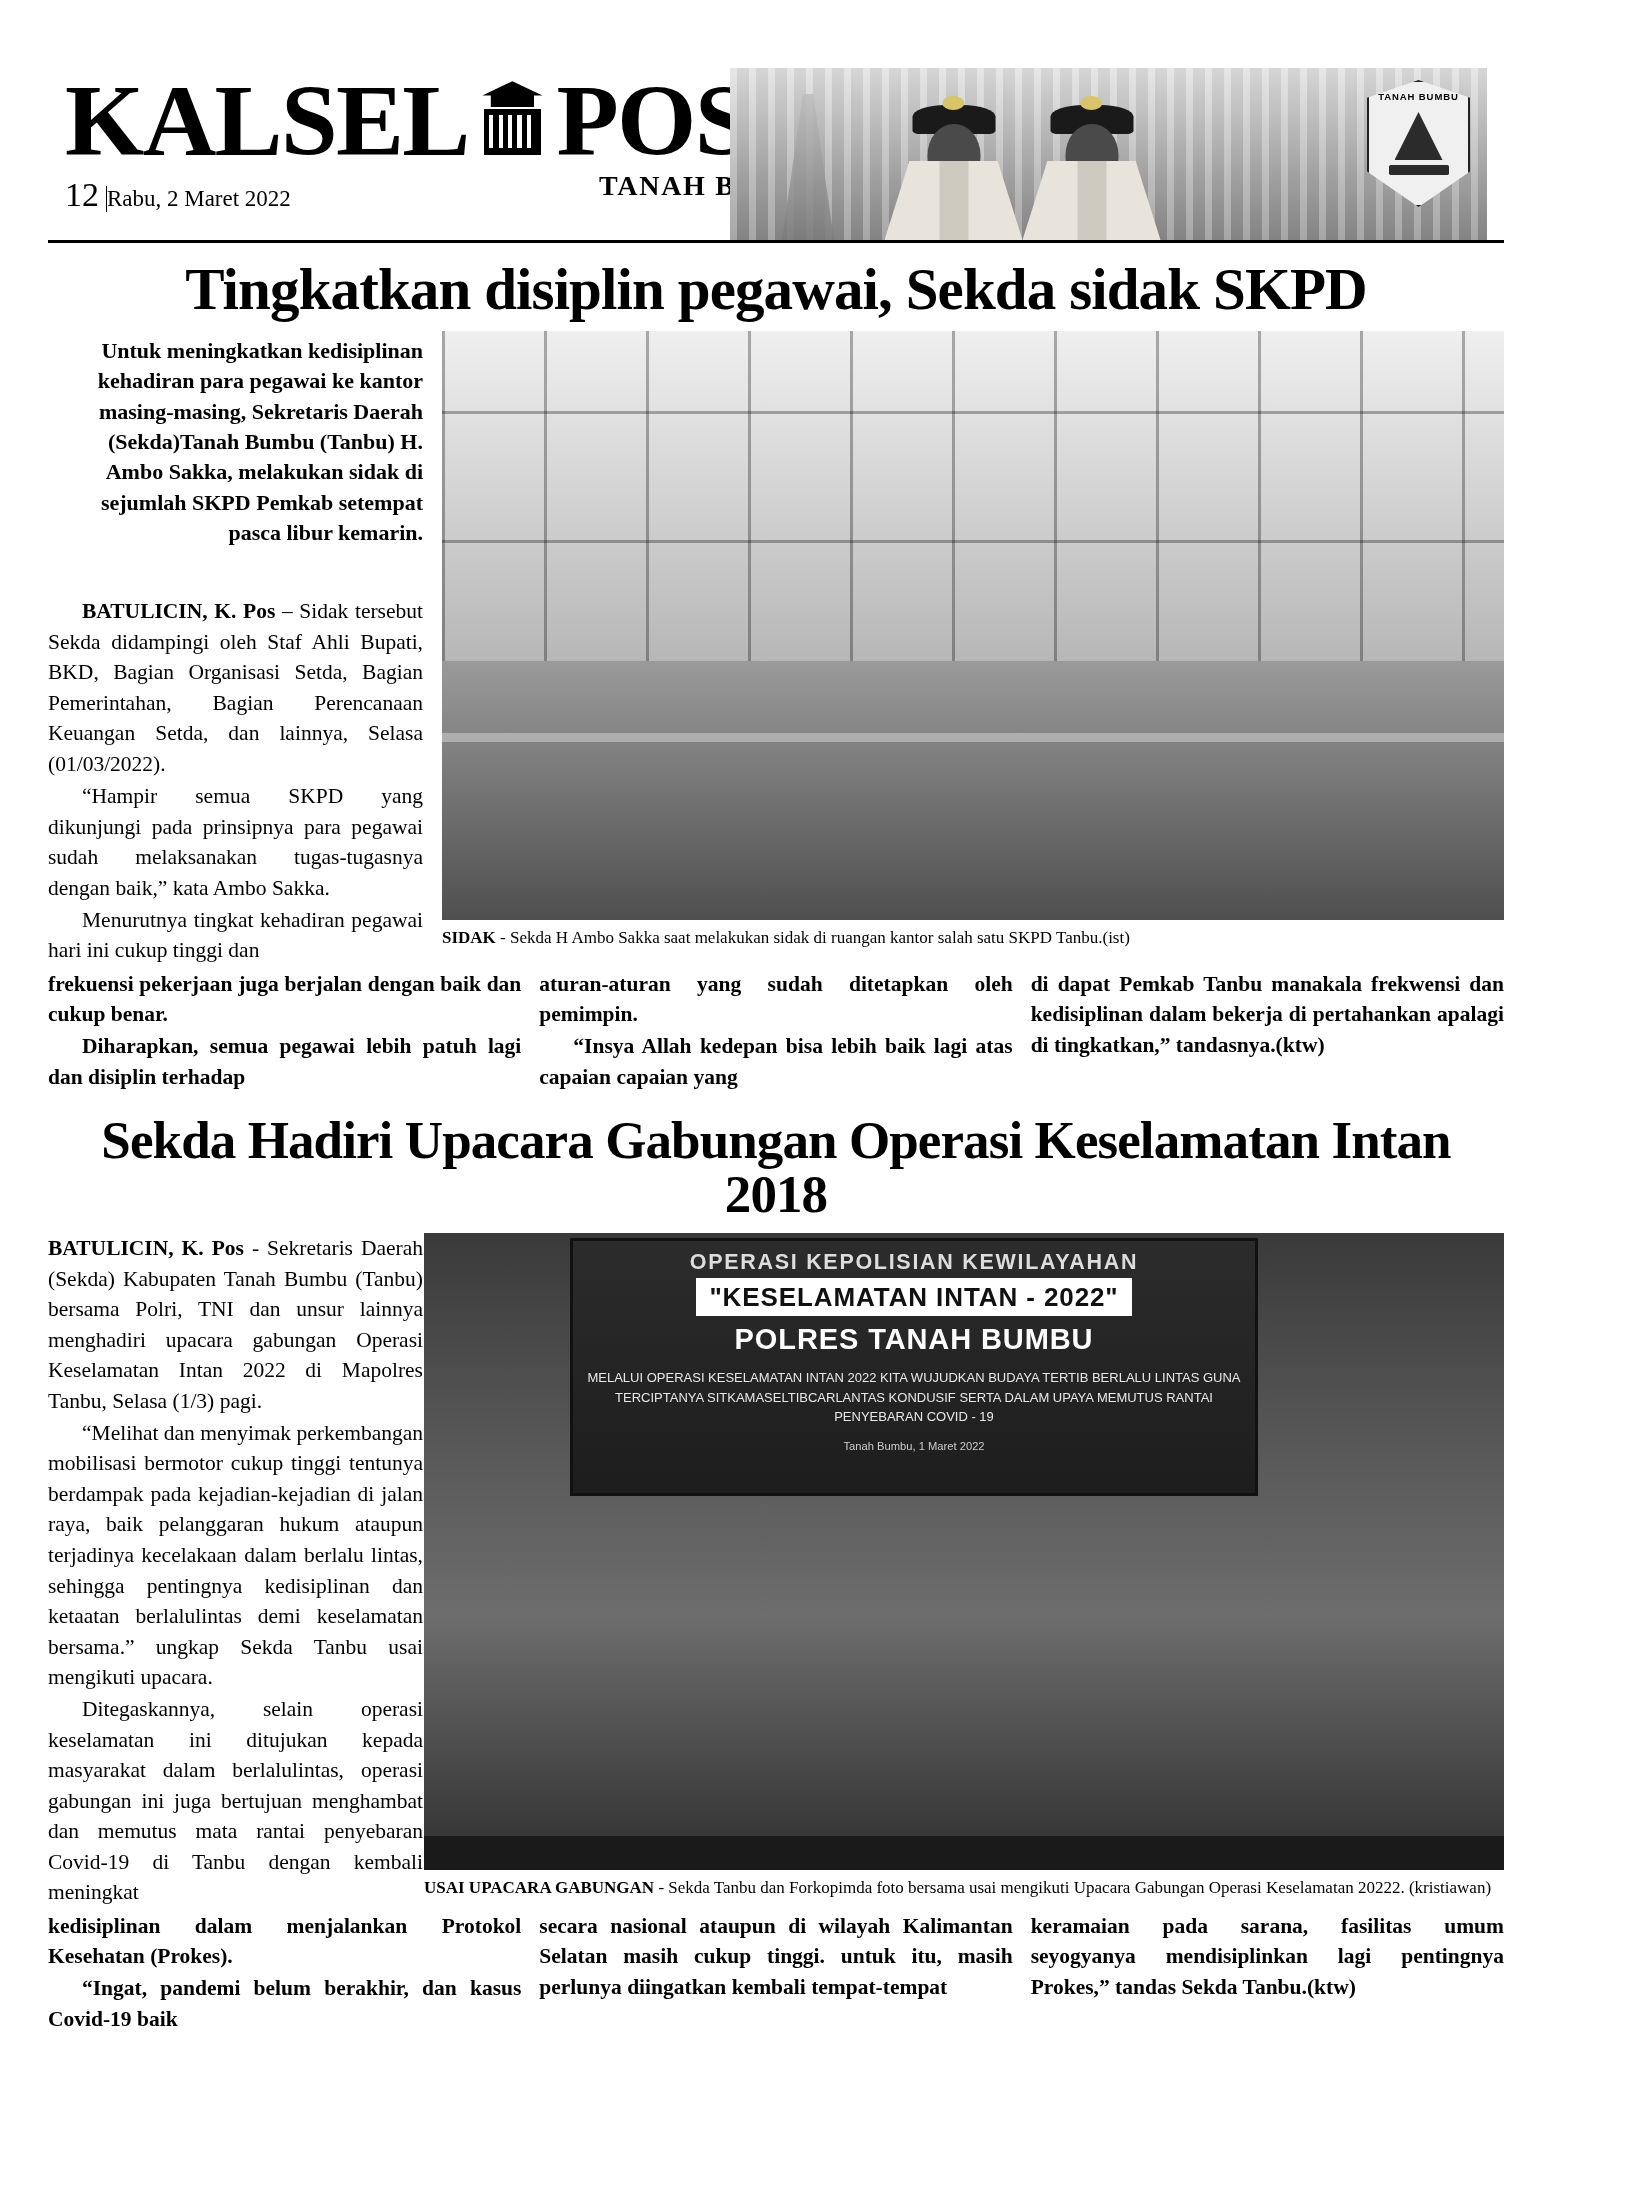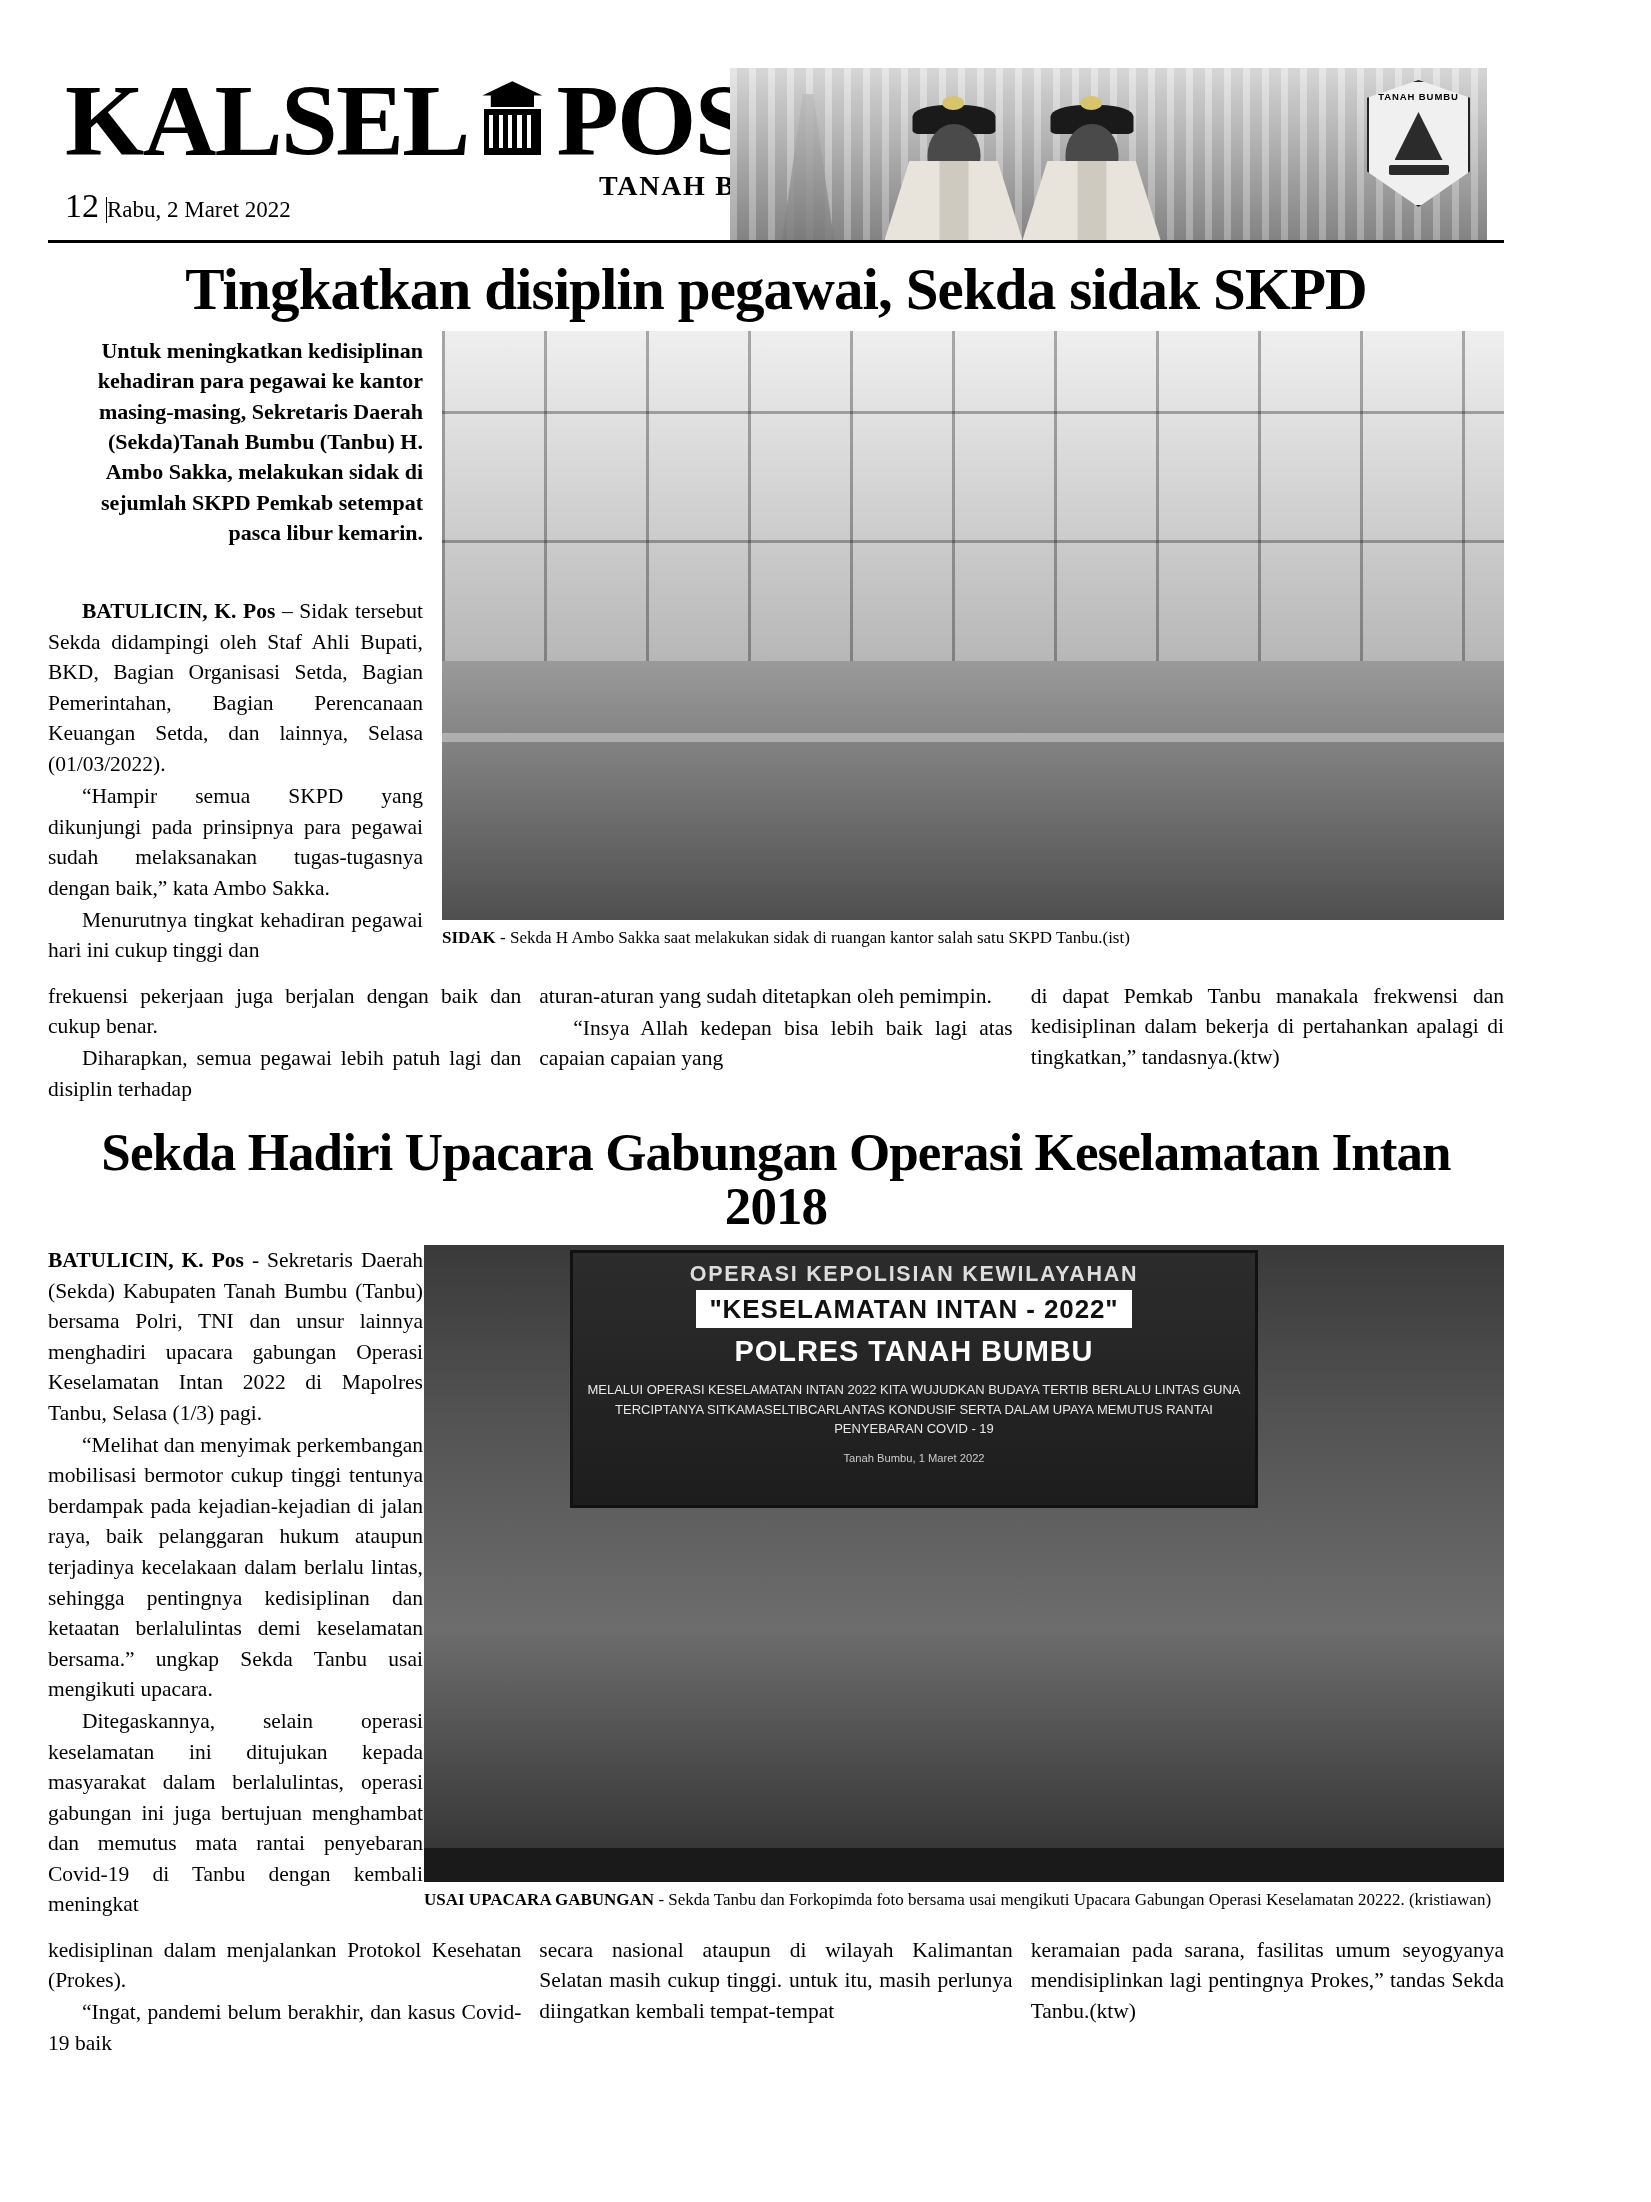--- a/index.html
+++ b/index.html
@@ -59,21 +59,21 @@
     position:absolute;left:8.6px;top:29px;width:57px;height:46px;
     background:#000;
   }
   .mast-logo-mark .body:after{
     content:"";position:absolute;left:5.2px;top:6.9px;right:5.2px;bottom:6.9px;
     background:
       repeating-linear-gradient(90deg,#fff 0 4.3px,#000 4.3px 9.5px),
       #fff;
   }
   .mast-sub{
-    margin-top:15px;
+    margin-top:4px;
     display:flex;
     align-items:baseline;
     gap:0px;
     text-align:center;
   }
   .mast-page-num{
     font-size:34px;
     font-weight:normal;
     padding-right:6.9px;
   }
@@ -218,21 +218,22 @@
     font-size:17px;
     line-height:1.25;
     margin-top:6.9px;
     font-family:"Liberation Serif", serif;
   }
   .caption b{ font-weight:bold; }
 
   .cols3{
     display:flex;
     gap:18px;
-    margin-top:13px;
+    margin-top:1px;
+    font-weight:bold;
   }
   .cols3 .col{ flex:1; }
   .body-text{
     font-size:21.5px;
     line-height:1.42;
     text-align:justify;
     text-justify:inter-word;
     hyphens:auto;
   }
   .body-text p{ margin:0 0 1.7px 0; text-indent:34px; }

